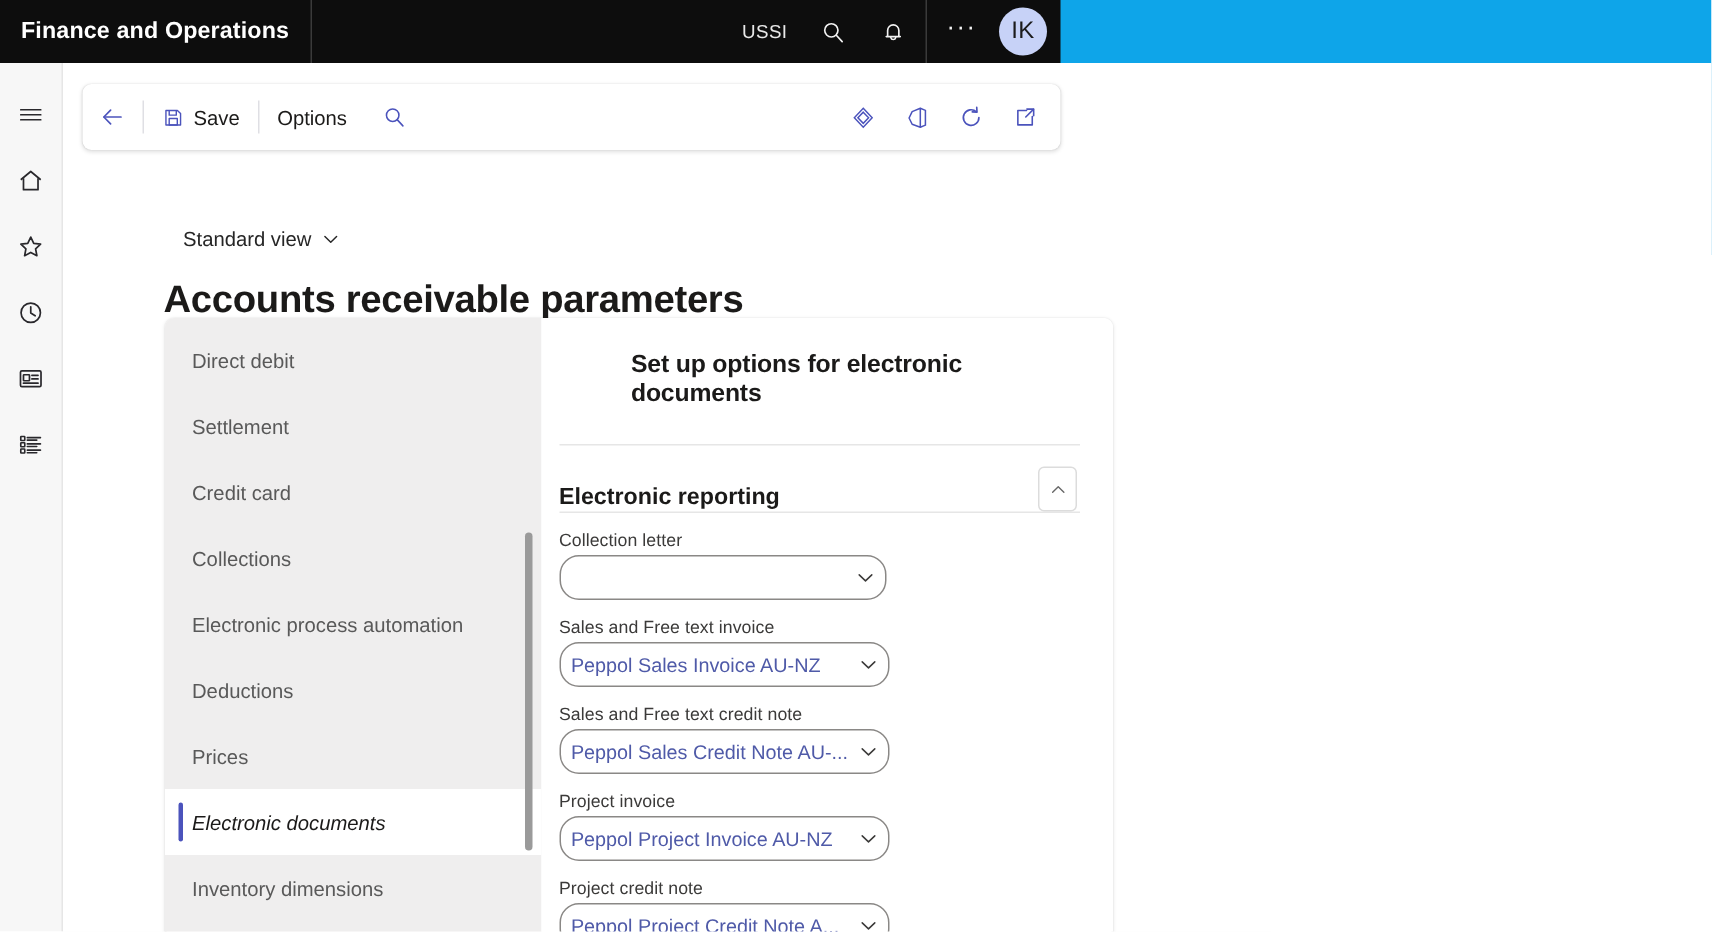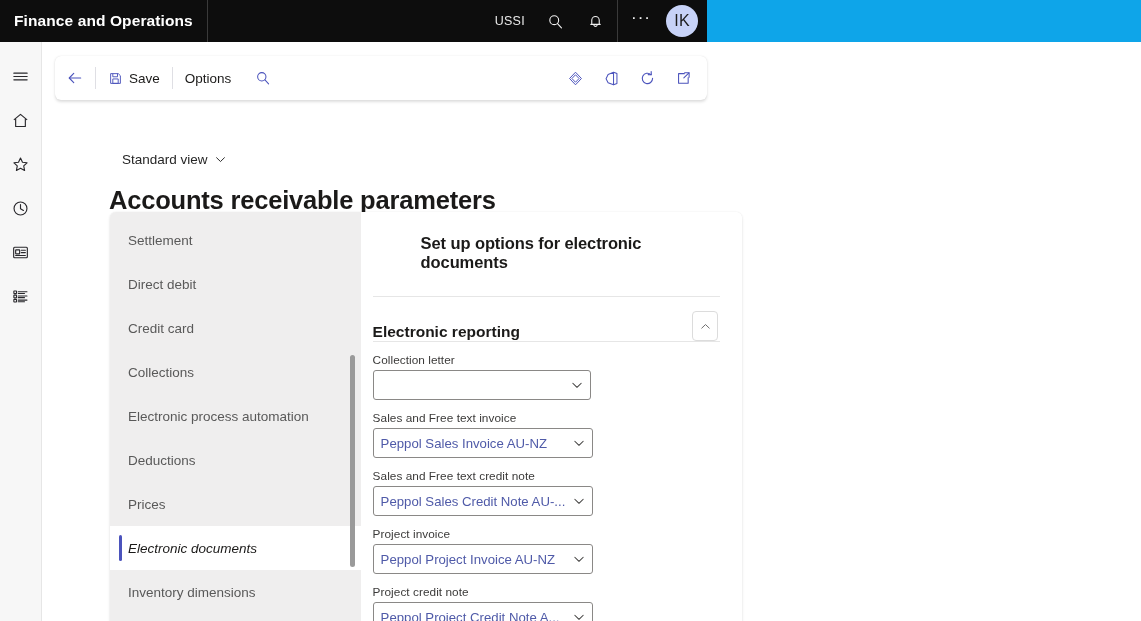--- a/index.html
+++ b/index.html
@@ -159,21 +159,21 @@
     background:#ffffff; display:flex; align-items:center; justify-content:center;
     color:#666; margin-right: 2px;
   }
 
   .field { margin-top: 11px; }
   .field-label {
     font-size: 11.8px; color:#3b3a39; margin-bottom: 3px; letter-spacing:.05px;
   }
   .combo {
     position:relative; width: 220px; height: 30px;
-    border:1px solid #8a8886; border-radius:3px; background:#ffffff;
+    border:1px solid #8a8886; border-radius:13px; background:#ffffff;
     display:flex; align-items:center;
   }
   .combo-val {
     flex:1 1 auto; padding-left:7px; padding-right:2px;
     font-size:13.2px; color:#4f5aa8;
     white-space:nowrap; overflow:hidden;
   }
   .combo-chev {
     width: 26px; display:flex; align-items:center; justify-content:center;
     color:#3b3a39; flex:0 0 auto;
@@ -347,24 +347,24 @@
       </span>
     </div>
 
     <div class="pagetitle">Accounts receivable parameters</div>
 
     <div class="card">
 
       <div class="navpane">
 
         <div class="nav-item">
+          <span>Direct debit</span>
+        </div>
+        <div class="nav-item">
           <span>Settlement</span>
-        </div>
-        <div class="nav-item">
-          <span>Direct debit</span>
         </div>
         <div class="nav-item">
           <span>Credit card</span>
         </div>
         <div class="nav-item">
           <span>Collections</span>
         </div>
         <div class="nav-item">
           <span>Electronic process automation</span>
         </div>

